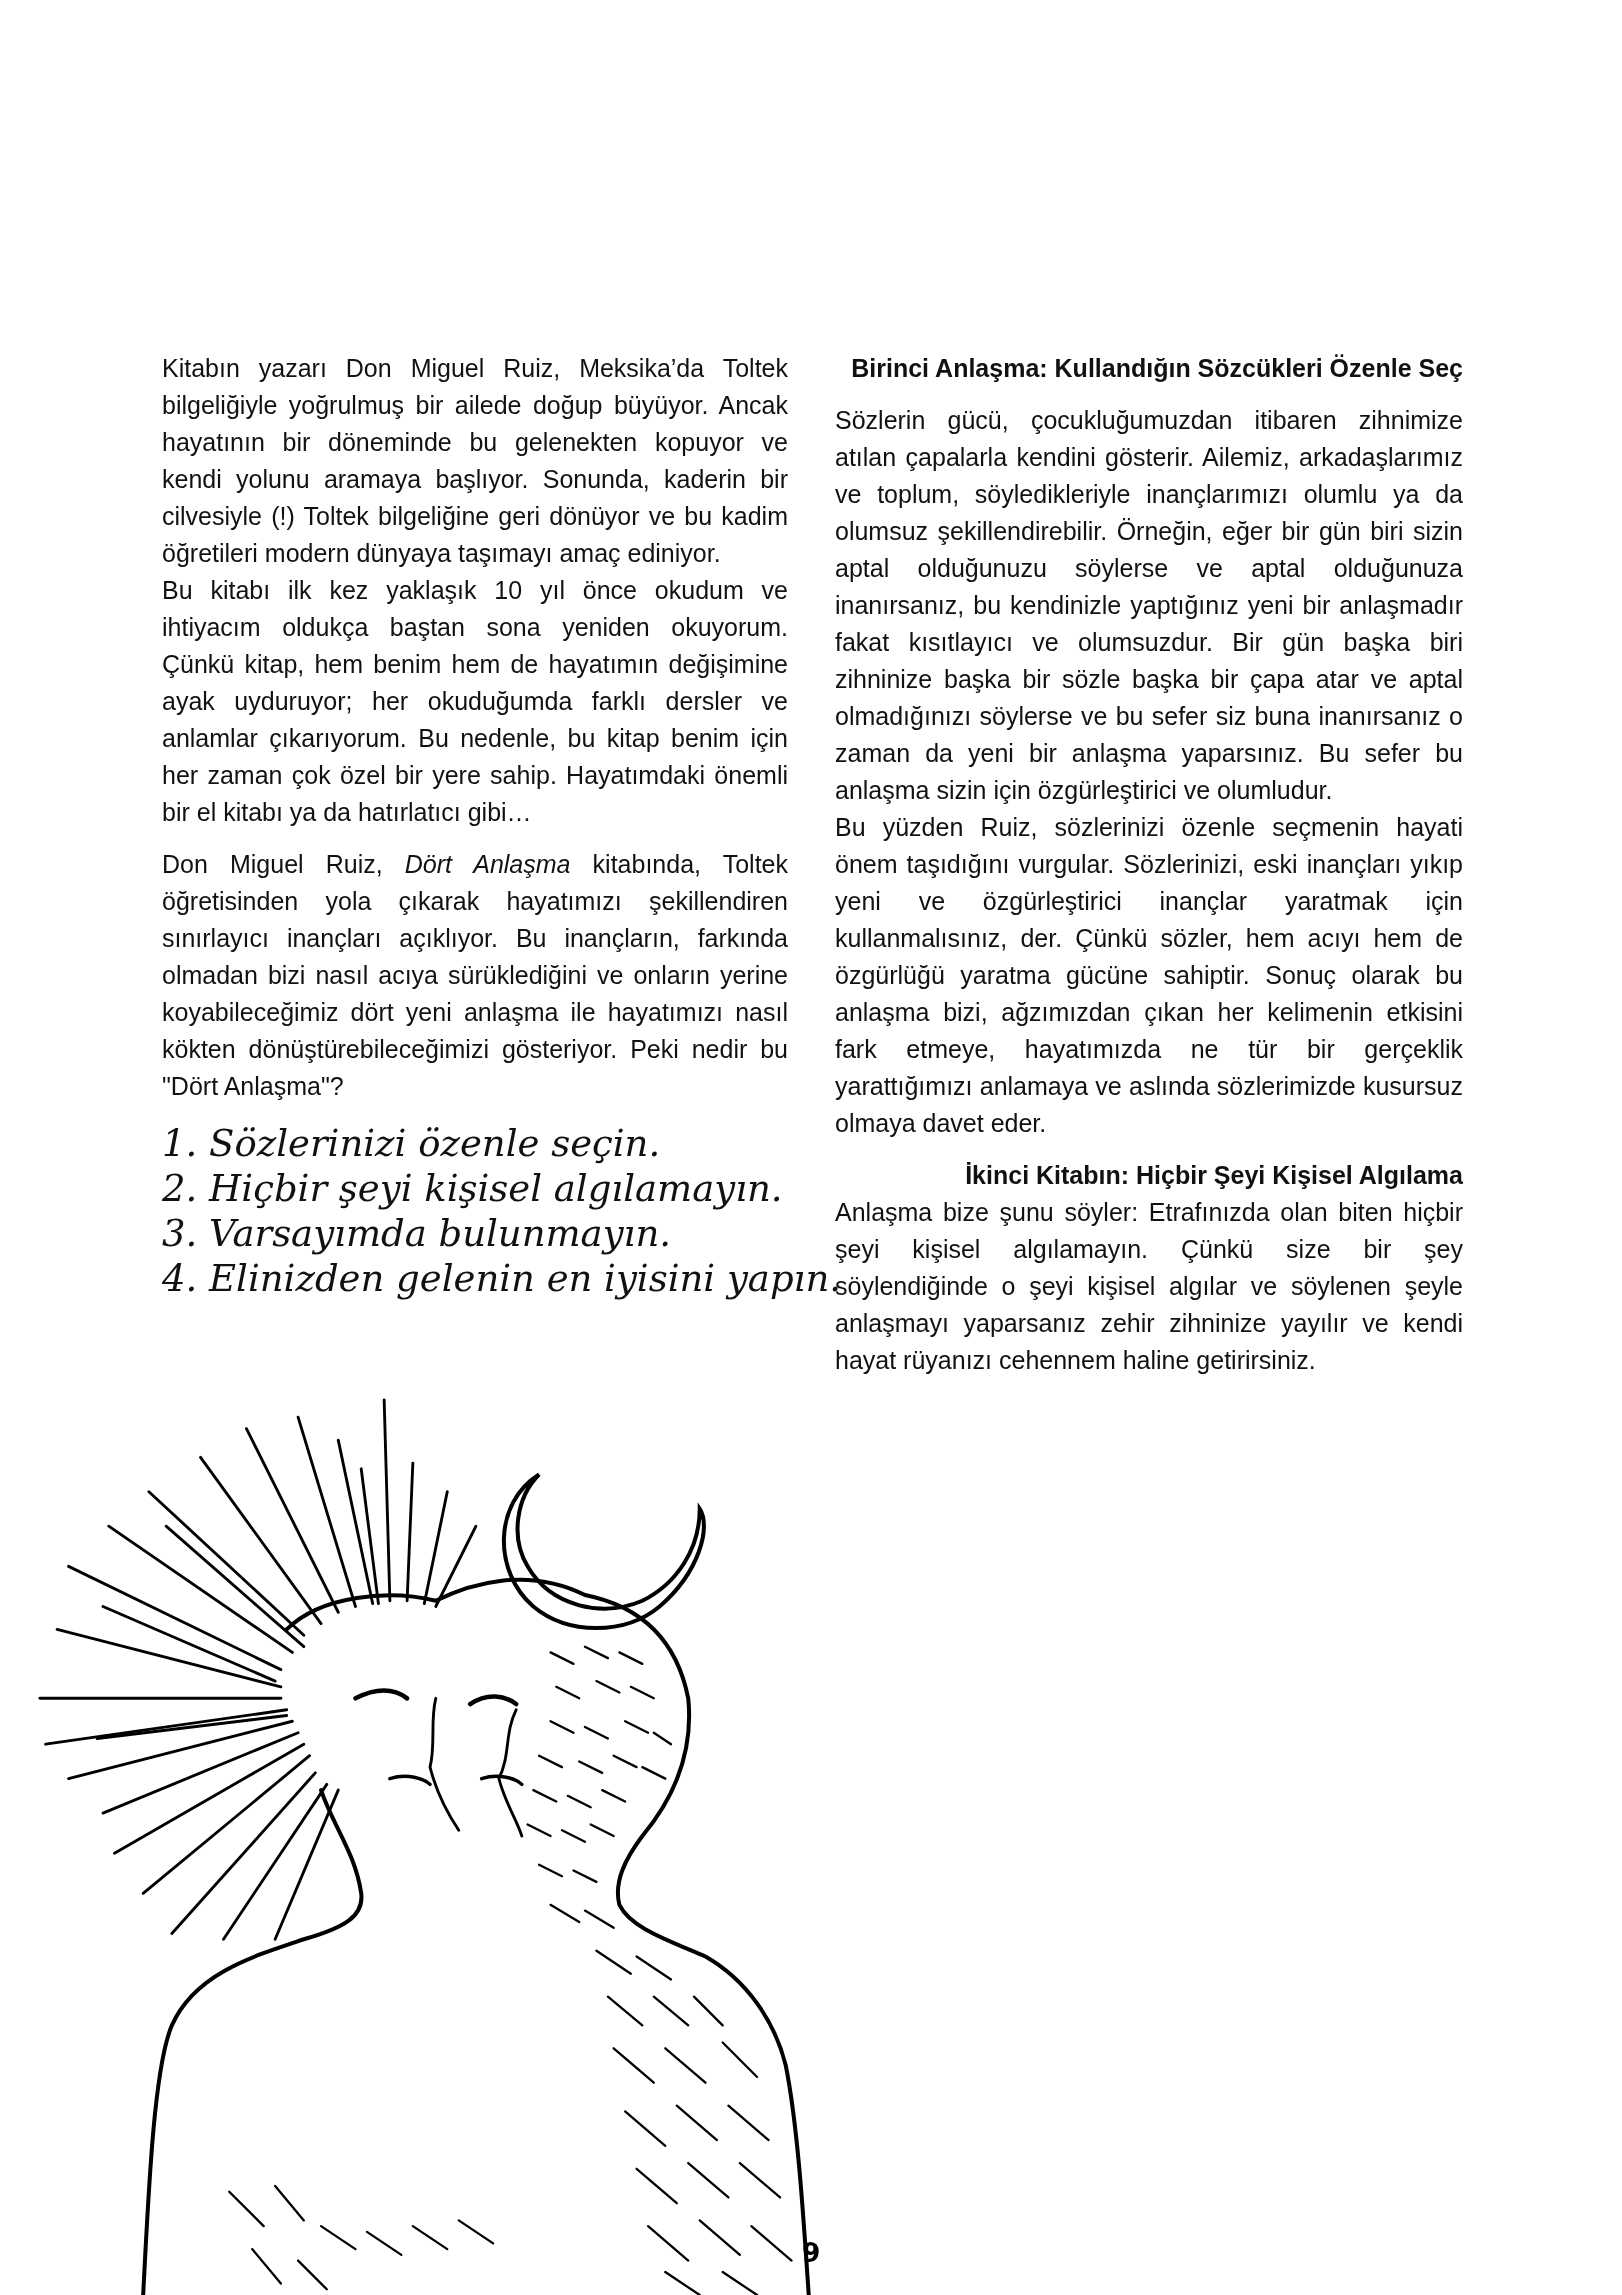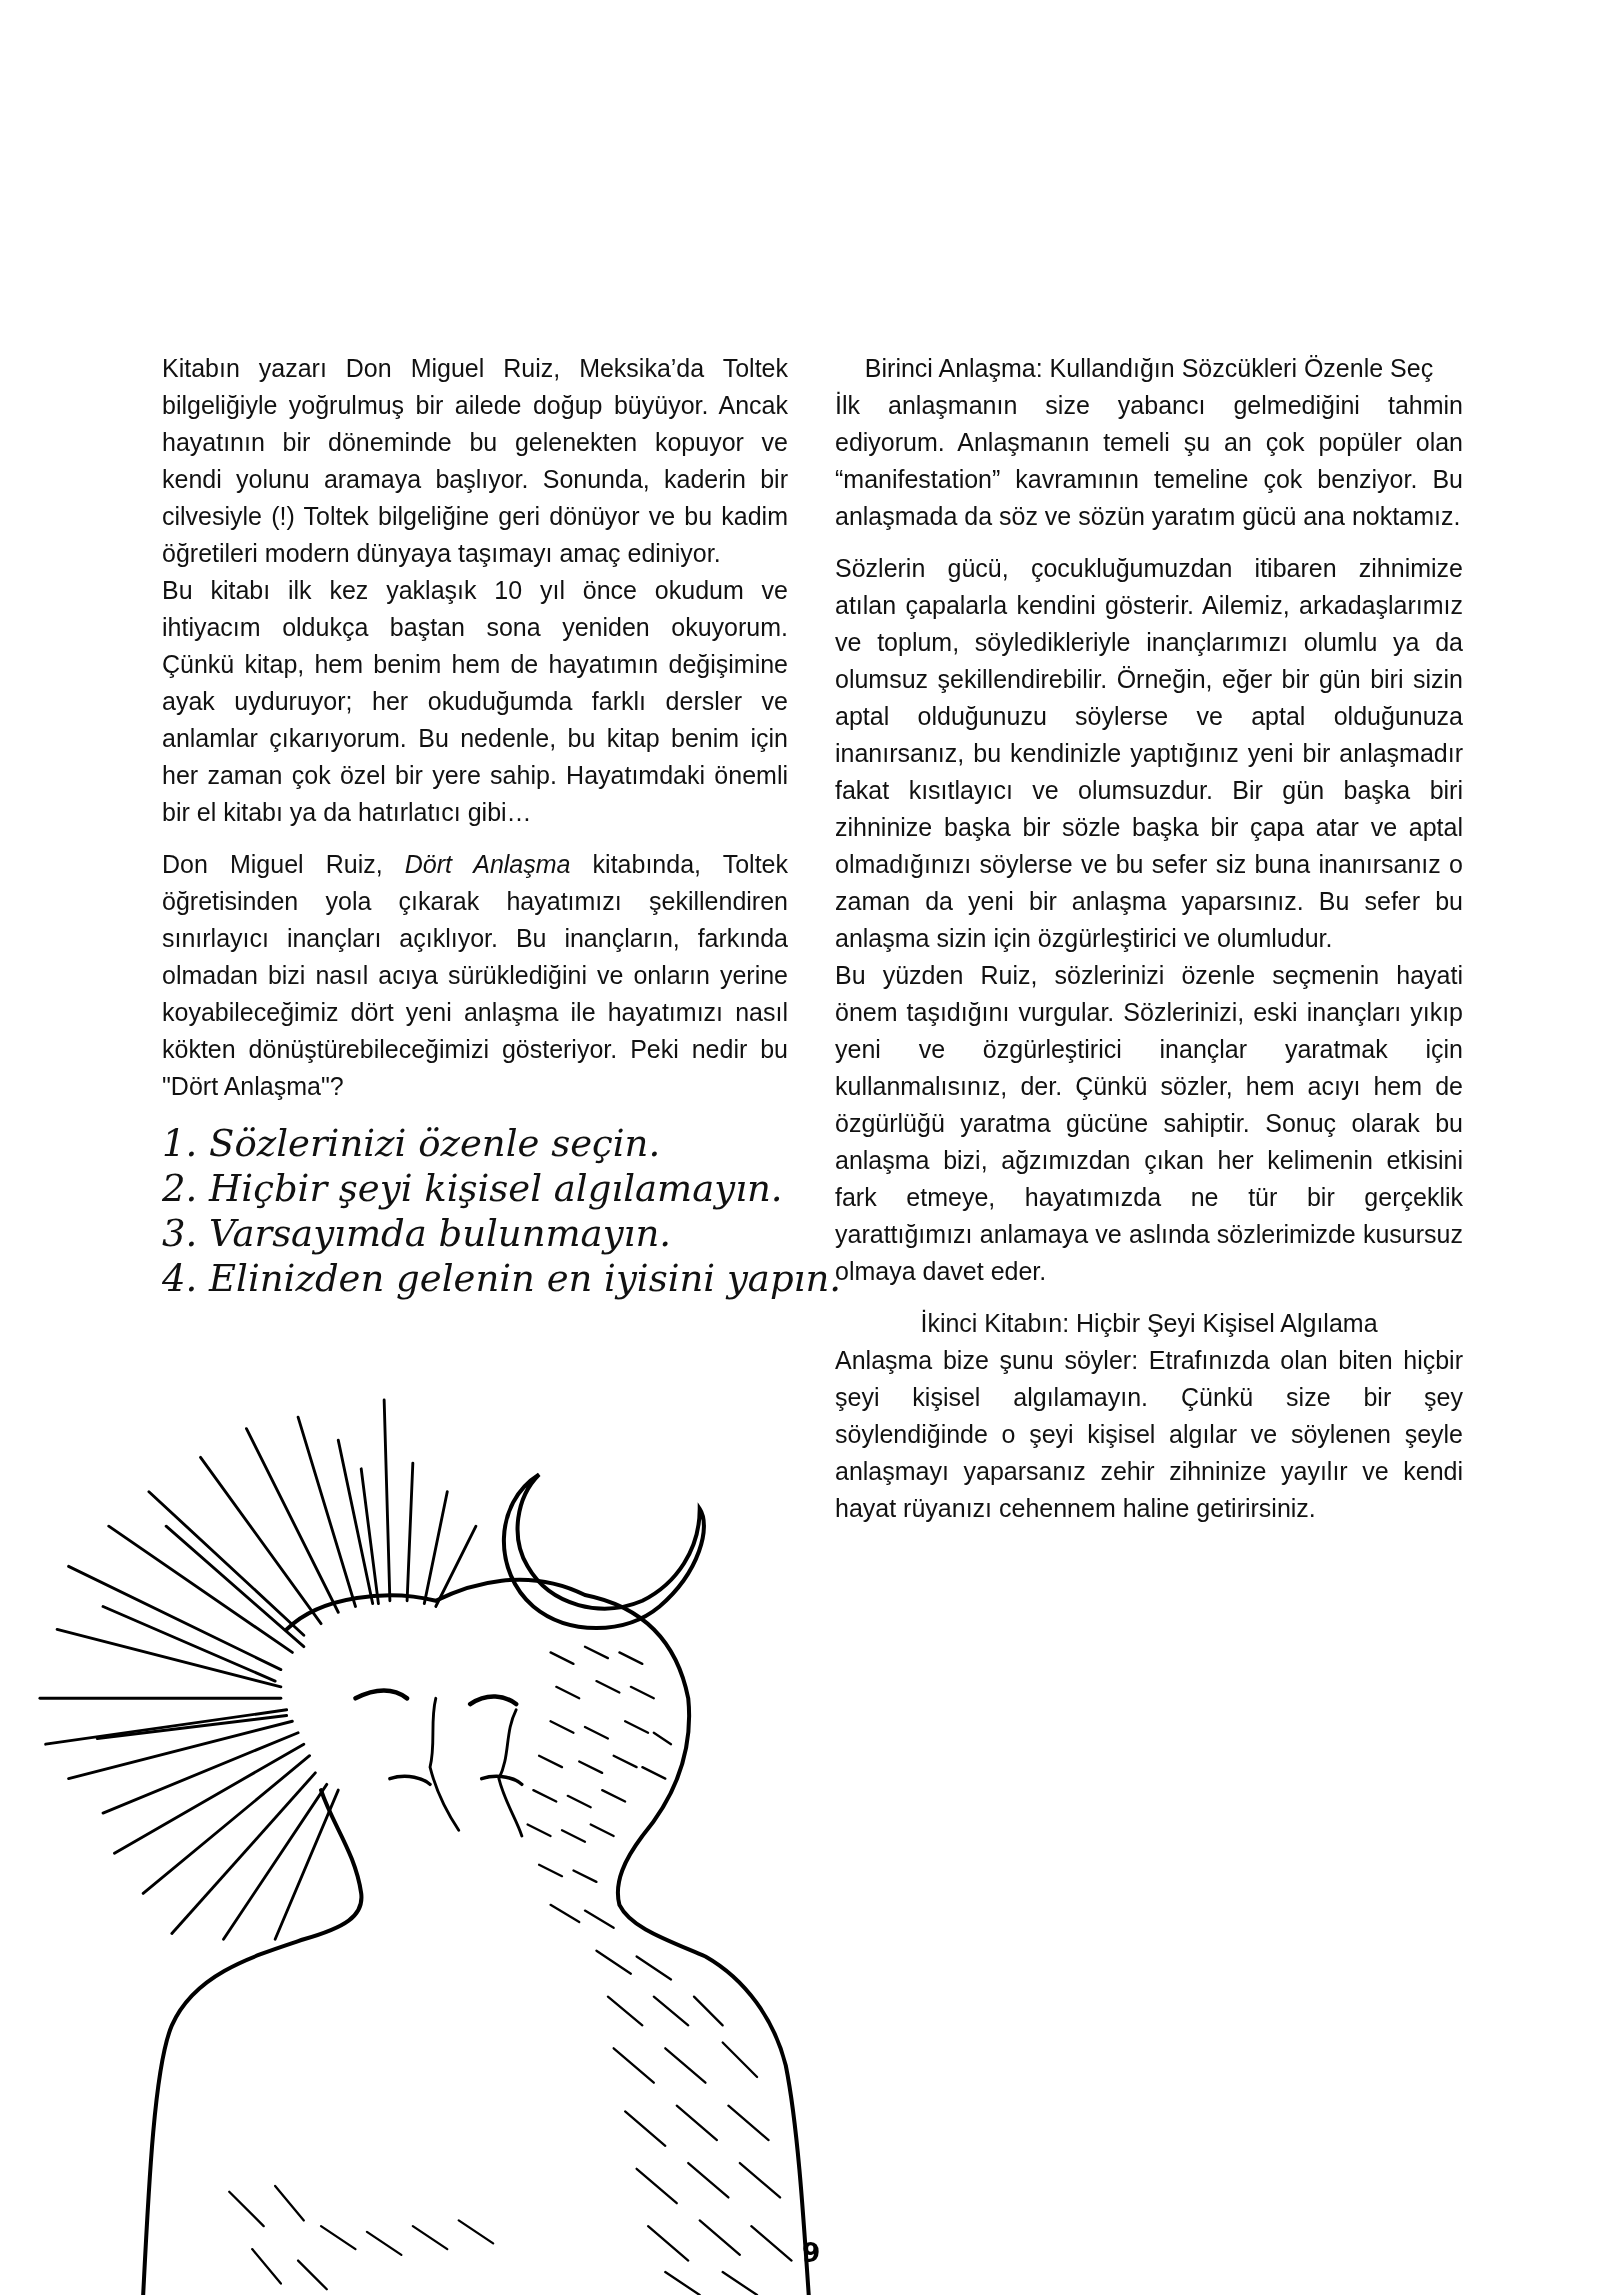--- a/index.html
+++ b/index.html
@@ -3,21 +3,21 @@
 <meta charset="utf-8">
 <style>
   html, body { margin: 0; padding: 0; background: #ffffff; }
   body { width: 1623px; height: 2295px; position: relative; overflow: hidden; }
   .page { position: absolute; left: 0; top: 0; width: 1623px; height: 2295px; background: #fff; }
   .col { position: absolute; font-family: "Liberation Sans", sans-serif; color: #111; font-size: 25px; line-height: 37px; text-align: justify; }
   .col-left { left: 162px; top: 350px; width: 626px; }
   .col-right { left: 835px; top: 350px; width: 628px; }
   .col p { margin: 0; }
   .gap { height: 15px; }
-  .heading-line { text-align: center; }
+  .heading-line { text-align: right; font-weight: bold; }
   .agreements { margin-top: 16px; font-family: "DejaVu Serif", serif; font-style: italic; font-size: 37px; line-height: 45px; text-align: left; color: #111; }
   .agreements div { white-space: nowrap; }
   .illustration { position: absolute; left: 34px; top: 1377px; width: 838px; height: 918px; }
   .page-number { position: absolute; left: 802px; top: 2237px; font-family: "DejaVu Sans", sans-serif; font-weight: bold; font-size: 26.4px; color: #000; }
   em { }
 </style>
 </head>
 <body>
 
 <div class="page">
@@ -30,21 +30,20 @@
     <div class="agreements">
       <div>1. Sözlerinizi özenle seçin.</div>
       <div>2. Hiçbir şeyi kişisel algılamayın.</div>
       <div>3. Varsayımda bulunmayın.</div>
       <div>4. Elinizden gelenin en iyisini yapın.</div>
     </div>
   </div>
 
   <div class="col col-right">
     <p class="heading-line">Birinci Anlaşma: Kullandığın Sözcükleri Özenle Seç</p>
-    <p>İlk anlaşmanın size yabancı gelmediğini tahmin ediyorum. Anlaşmanın temeli şu an çok popüler olan “manifestation” kavramının temeline çok benziyor. Bu anlaşmada da söz ve sözün yaratım gücü ana noktamız.</p>
     <div class="gap"></div>
     <p>Sözlerin gücü, çocukluğumuzdan itibaren zihnimize atılan çapalarla kendini gösterir. Ailemiz, arkadaşlarımız ve toplum, söyledikleriyle inançlarımızı olumlu ya da olumsuz şekillendirebilir. Örneğin, eğer bir gün biri sizin aptal olduğunuzu söylerse ve aptal olduğunuza inanırsanız, bu kendinizle yaptığınız yeni bir anlaşmadır fakat kısıtlayıcı ve olumsuzdur. Bir gün başka biri zihninize başka bir sözle başka bir çapa atar ve aptal olmadığınızı söylerse ve bu sefer siz buna inanırsanız o zaman da yeni bir anlaşma yaparsınız. Bu sefer bu anlaşma sizin için özgürleştirici ve olumludur.</p>
     <p>Bu yüzden Ruiz, sözlerinizi özenle seçmenin hayati önem taşıdığını vurgular. Sözlerinizi, eski inançları yıkıp yeni ve özgürleştirici inançlar yaratmak için kullanmalısınız, der. Çünkü sözler, hem acıyı hem de özgürlüğü yaratma gücüne sahiptir. Sonuç olarak bu anlaşma bizi, ağzımızdan çıkan her kelimenin etkisini fark etmeye, hayatımızda ne tür bir gerçeklik yarattığımızı anlamaya ve aslında sözlerimizde kusursuz olmaya davet eder.</p>
     <div class="gap"></div>
     <p class="heading-line">İkinci Kitabın: Hiçbir Şeyi Kişisel Algılama</p>
     <p>Anlaşma bize şunu söyler: Etrafınızda olan biten hiçbir şeyi kişisel algılamayın. Çünkü size bir şey söylendiğinde o şeyi kişisel algılar ve söylenen şeyle anlaşmayı yaparsanız zehir zihninize yayılır ve kendi hayat rüyanızı cehennem haline getirirsiniz.</p>
   </div>
 
   <svg class="illustration" viewBox="0 0 1460 1600" xmlns="http://www.w3.org/2000/svg">
     <g stroke="#000" stroke-width="5" stroke-linecap="round" fill="none">

